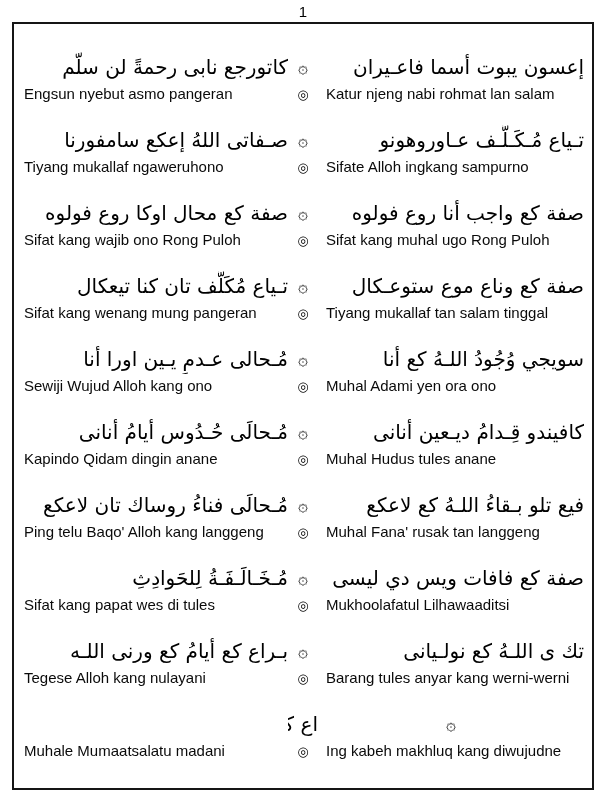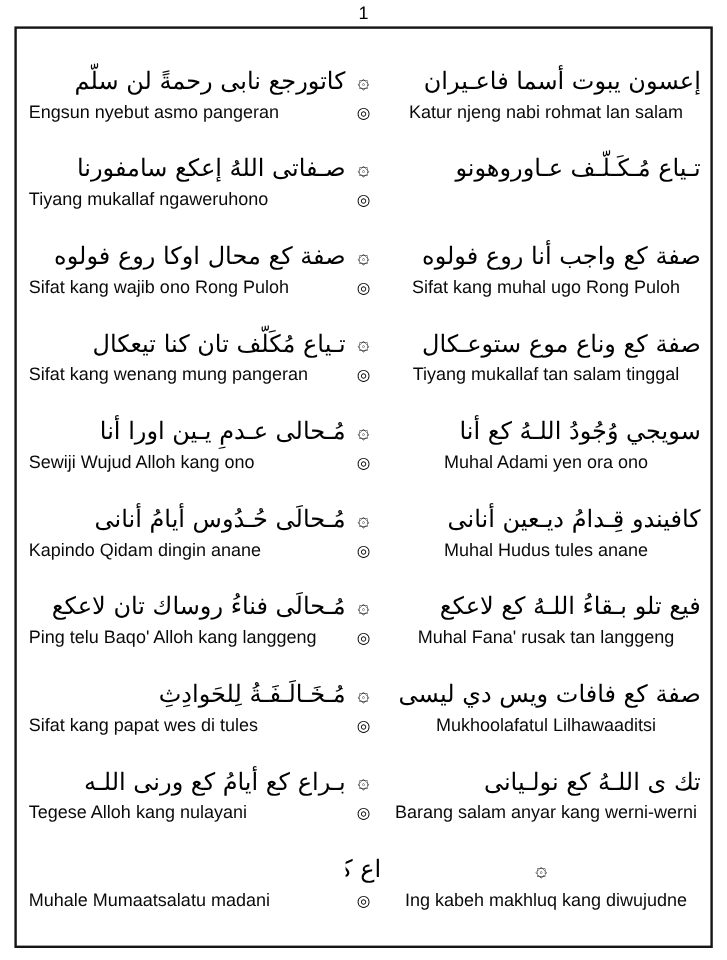--- a/index.html
+++ b/index.html
@@ -65,21 +65,21 @@
   }
   .latin {
     font-size:15px;
     line-height:1.2;
     color:#0a0a0a;
     white-space:nowrap;
     overflow:hidden;
     min-width:0;
   }
   .latin.left { text-align:left; padding-left:2px; }
-  .latin.right { text-align:center; padding-left:10px; }
+  .latin.right { text-align:left; padding-left:10px; }
   .marker {
     font-family:"DejaVu Sans", sans-serif;
     font-size:13px;
     text-align:center;
     color:#000;
   }
 </style>
 </head>
 <body>
 
@@ -102,20 +102,21 @@
 
     <div class="verse">
       <div class="arabic-line">
         <span class="hemistich">تـياع مُـكَـلَّـف عـاوروهونو</span>
         <span class="star">۞</span>
         <span class="hemistich">صـفاتى اللهُ إعكع سامفورنا</span>
       </div>
       <div class="latin-line">
         <span class="latin left">Tiyang mukallaf ngaweruhono</span>
         <span class="marker">◎</span>
+        <span class="latin right">Sifate Alloh ingkang sampurno</span>
       </div>
     </div>
 
     <div class="verse">
       <div class="arabic-line">
         <span class="hemistich">صفة كع واجب أنا روع فولوه</span>
         <span class="star">۞</span>
         <span class="hemistich">صفة كع محال اوكا روع فولوه</span>
       </div>
       <div class="latin-line">
@@ -192,21 +193,21 @@
 
     <div class="verse">
       <div class="arabic-line">
         <span class="hemistich">تك ى اللـهُ كع نولـيانى</span>
         <span class="star">۞</span>
         <span class="hemistich">بـراع كع أيامُ كع ورنى اللـه</span>
       </div>
       <div class="latin-line">
         <span class="latin left">Tegese Alloh kang nulayani</span>
         <span class="marker">◎</span>
-        <span class="latin right">Barang salam anyar kang werni-werni</span>
+        <span class="latin right">Barang tules anyar kang werni-werni</span>
       </div>
     </div>
 
     <div class="verse">
       <div class="arabic-line">
         <span class="star">۞</span>
         <span class="hemistich">اع كابيه مخلوق كع دى وجودنى</span>
       </div>
       <div class="latin-line">
         <span class="latin left">Muhale Mumaatsalatu madani</span>

